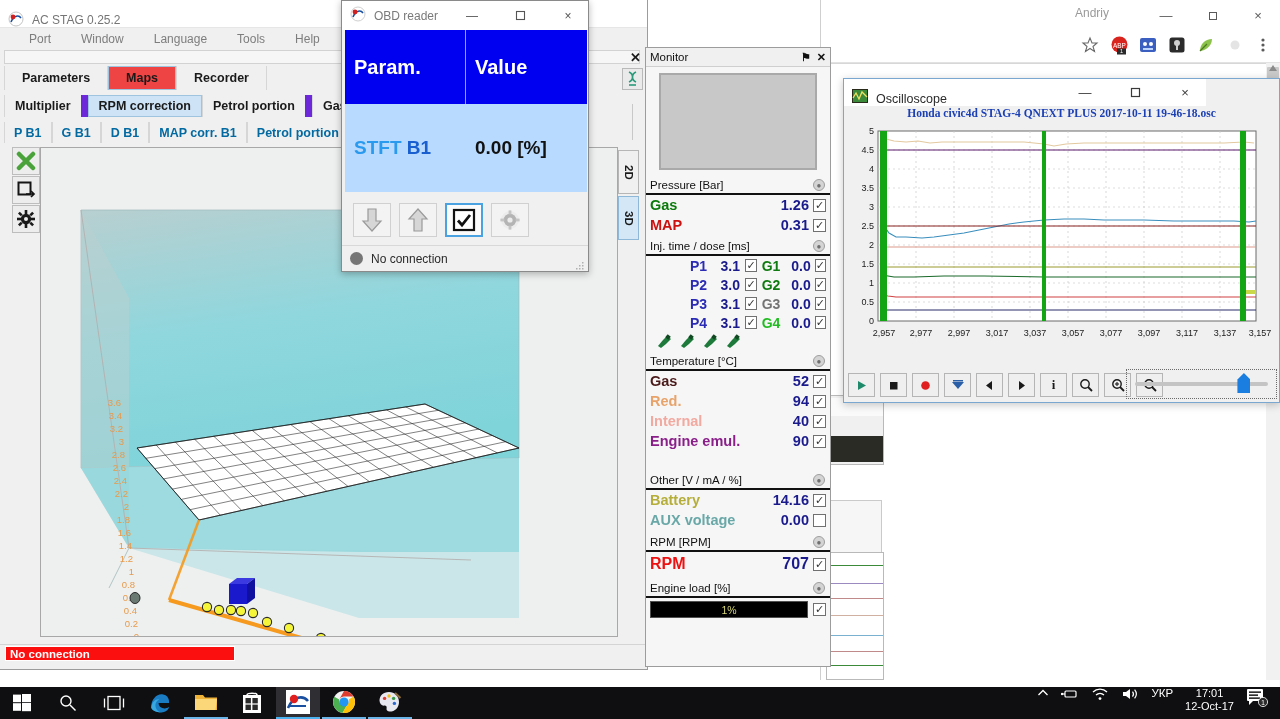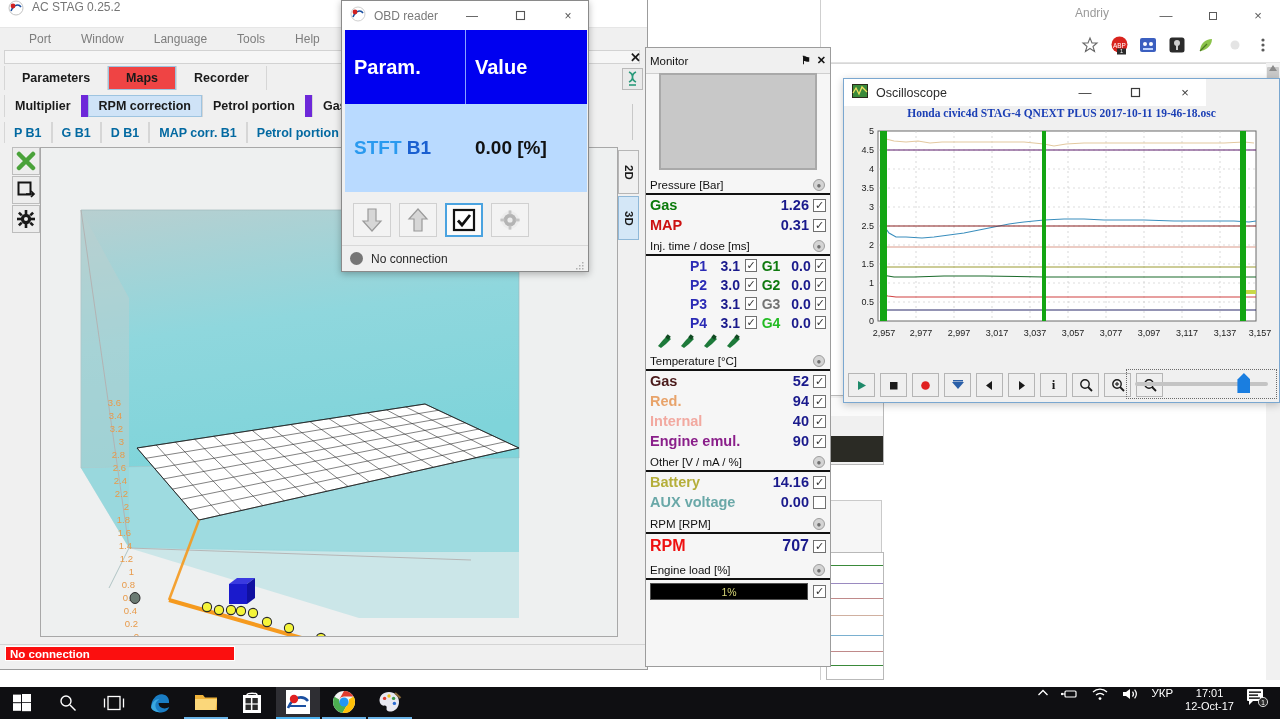--- a/index.html
+++ b/index.html
@@ -69,21 +69,21 @@
   .bg-chart-line { position: absolute; left: 0; height: 1px; width: 100%; }
 
   
   .stag-win {
     position: absolute; left: 0; top: 0; width: 648px; height: 670px;
     background: #f0f0f0; border: 1px solid #9c9c9c; border-top: none; border-left: none;
   }
   .stag-titlebar {
     position: absolute; left: 0; top: 0; width: 647px; height: 28px;
     background: #ffffff; border-bottom: 1px solid #e6e6e6;
-    display: flex; align-items: flex-start; padding-left: 8px; gap: 8px;
+    display: flex; align-items: flex-end; padding-left: 8px; gap: 8px;
   }
   .stag-appicon { width: 16px; height: 16px; }
   .stag-title { font-size: 12px; color: #757575; }
   .stag-menubar {
     position: absolute; left: 0; top: 28px; width: 647px; height: 22px;
     background: #f0f0f0; display: flex; align-items: center; padding-left: 14px;
   }
   .menu-item {
     padding: 2px 15px; font-size: 12px; color: #7d7d7d;
   }
@@ -171,21 +171,21 @@
     color: #ffffff; font-size: 11.5px; font-weight: bold;
     display: flex; align-items: center; padding-left: 4px;
   }
 
   
   .monitor {
     position: absolute; left: 645px; top: 47px; width: 186px; height: 620px;
     background: #f6f6f6; border: 1px solid #9c9c9c;
   }
   .mon-header {
-    position: absolute; left: 0; top: 0; width: 184px; height: 26px;
+    position: absolute; left: 0; top: 0; width: 184px; height: 19px;
     background: #f0f0f0; border-bottom: 1px solid #cfcfcf;
     display: flex; align-items: center; padding: 0 4px;
   }
   .mon-title { font-size: 11.5px; color: #111; flex: 1; }
   .mon-hicon { font-size: 11px; color: #111; margin-left: 6px; font-weight: bold; }
   .mon-graybox {
     position: absolute; left: 13px; top: 25px; width: 158px; height: 97px;
     background: #c8c8c8; border: 2px solid #a9a9a9;
   }
   .sec-label {
@@ -270,21 +270,21 @@
   .grip { position: absolute; right: 3px; bottom: 2px; width: 9px; height: 9px; }
 
   
   .osc {
     position: absolute; left: 843px; top: 78px; width: 437px; height: 325px;
     background: #f0f0f0; border: 1px solid #7aa7d0;
     box-shadow: 0 2px 8px rgba(0,0,0,.22);
   }
   .osc-title {
     position: absolute; left: 0; top: 0; width: 362px; height: 27px;
-    background: #ffffff; display: flex; align-items: center; padding-left: 8px; gap: 8px;
+    background: #ffffff; display: flex; align-items: flex-end; padding-left: 8px; gap: 8px;
   }
   .osc-title .t { font-size: 12.5px; color: #2b2b2b; flex: 1; }
   .osc-wb { width: 42px; height: 27px; display:flex; align-items:center; justify-content:center; color:#3a3a3a; font-size:13px; }
   .osc-file {
     position: absolute; left: 0; top: 28px; width: 435px; height: 18px;
     text-align: center; font-size: 11.5px; color: #1b3fb5; font-weight: bold; font-family: Liberation Serif, serif;
   }
   .osc-plot { position: absolute; left: 0; top: 46px; width: 435px; height: 222px; }
   .osc-toolbar {
     position: absolute; left: 4px; top: 292px; width: 430px; height: 28px;
@@ -732,21 +732,21 @@
         <span class="nm" style="color:#f2a9a0">Internal</span>
         <span class="vl">40</span>
         <span class="cbx">✓</span>
       </div>
       <div class="row">
         <span class="nm" style="color:#8a1f8a">Engine emul.</span>
         <span class="vl">90</span>
         <span class="cbx">✓</span>
       </div>
 
-      <div class="sec-label" style="margin-top:2px">
+      <div class="sec-label" style="margin-top:20px">
         <span>Other [V / mA / %]</span>
         <span class="sec-bell">●</span>
       </div>
       <div class="row">
         <span class="nm" style="color:#b5ae3a">Battery</span>
         <span class="vl">14.16</span>
         <span class="cbx">✓</span>
       </div>
       <div class="row">
         <span class="nm" style="color:#6aa8a8">AUX voltage</span>

